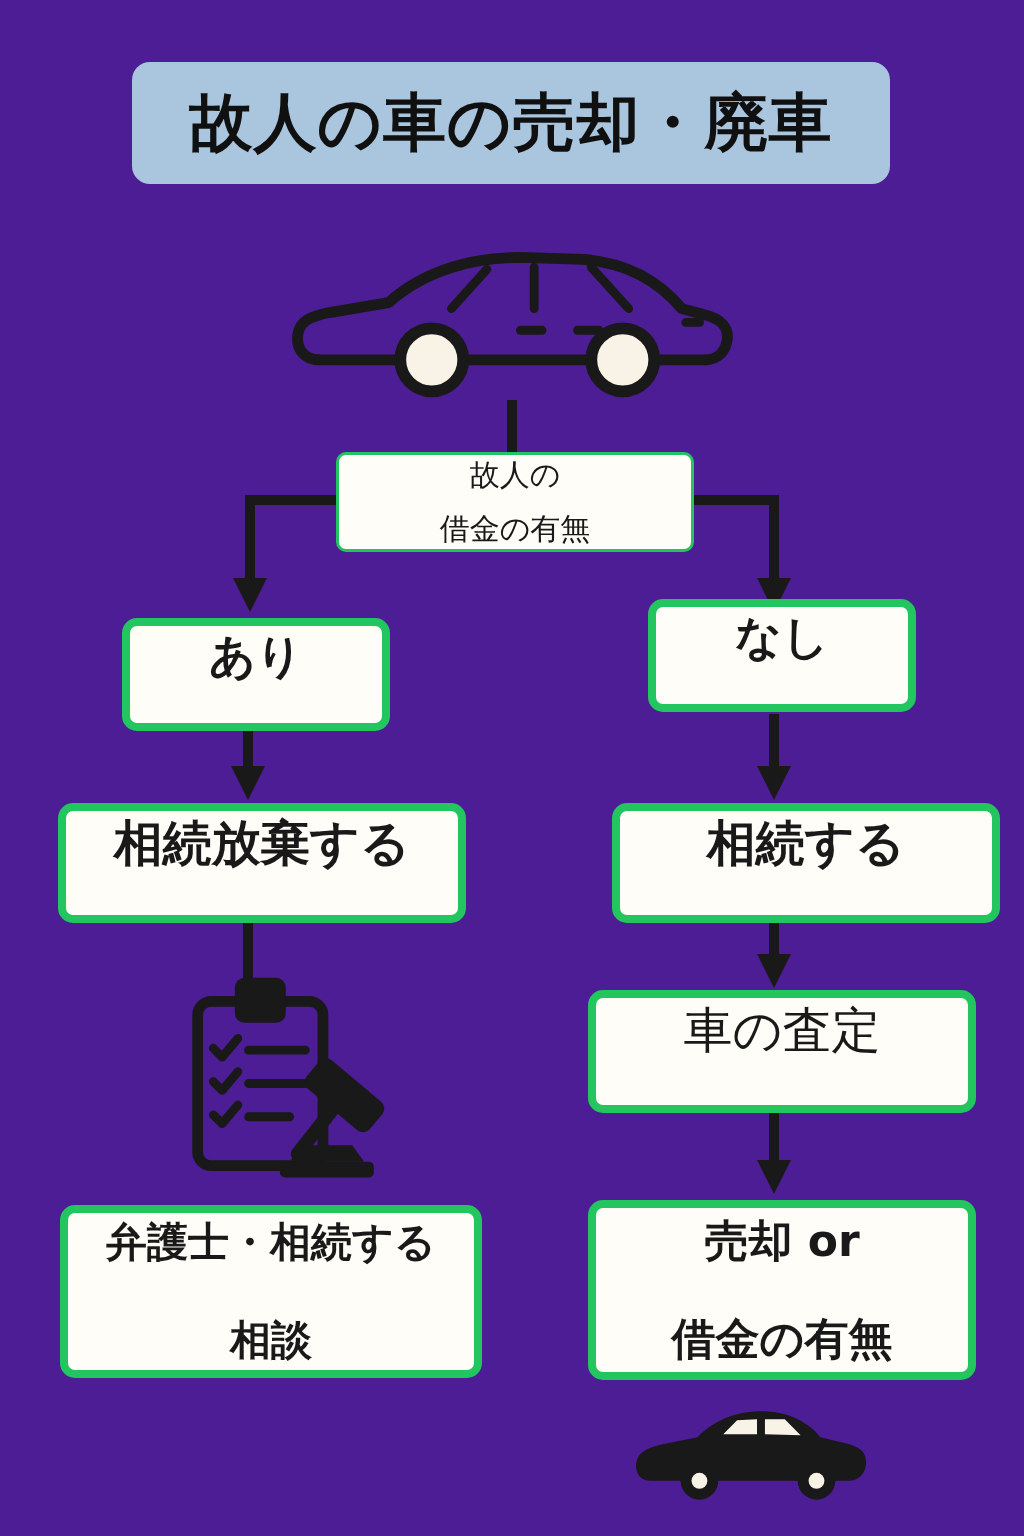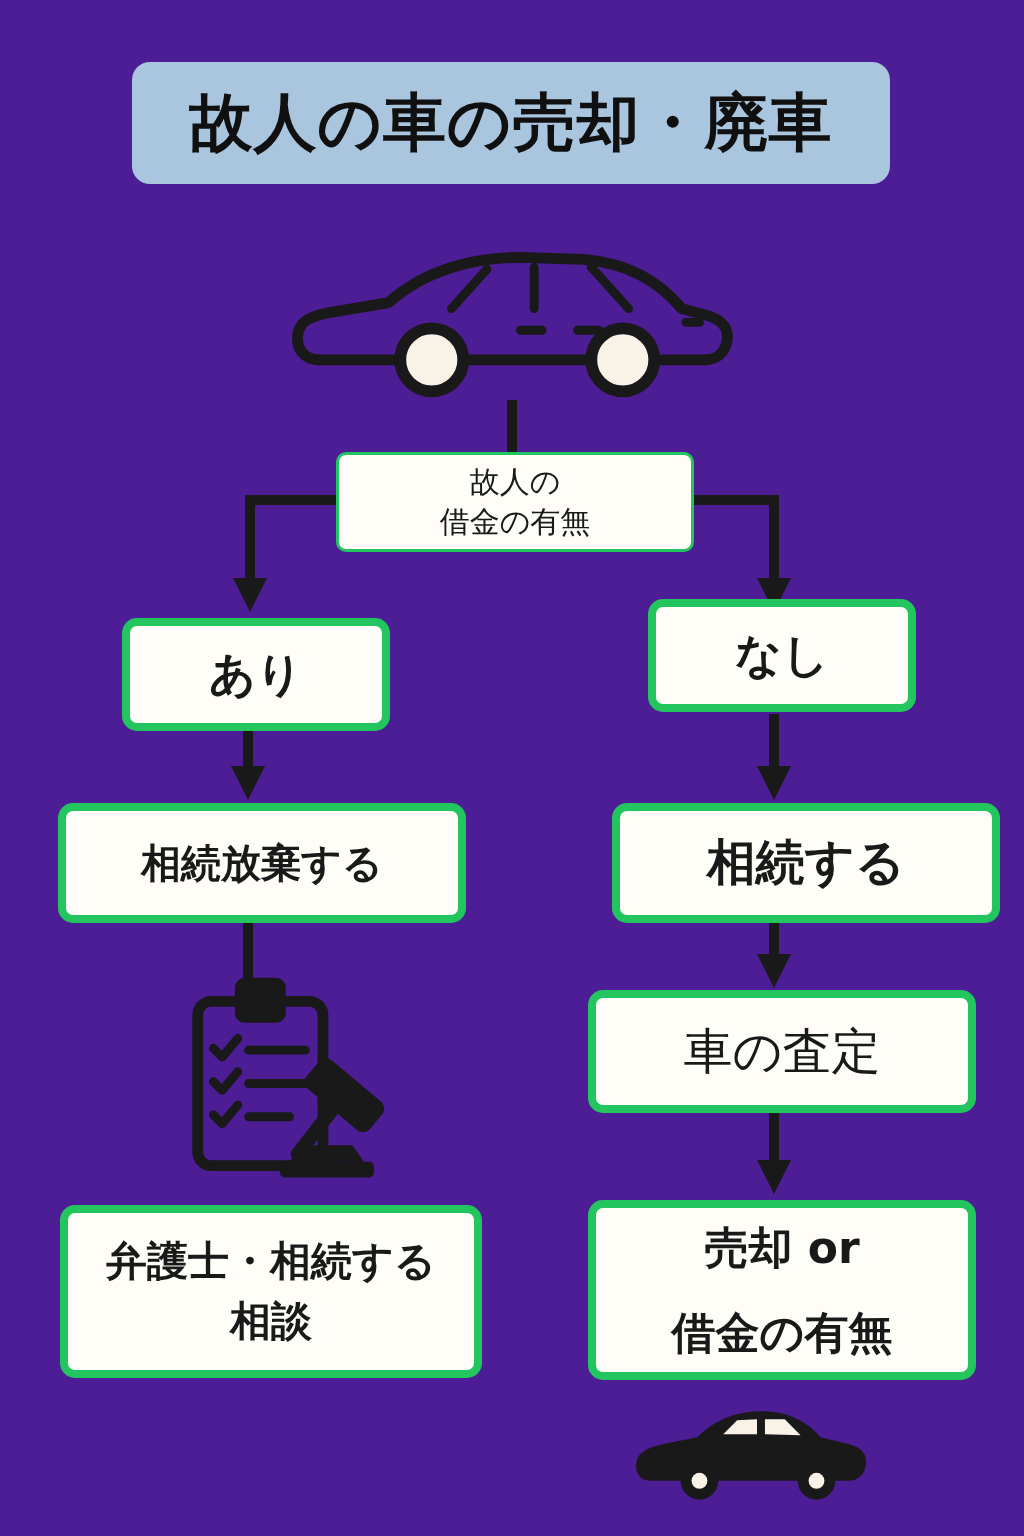--- a/index.html
+++ b/index.html
@@ -39,32 +39,32 @@
   }
   .icon-wrap { position: absolute; }
   .box {
     position: absolute;
     background: #fffdf8;
     border: 8px solid #22c55e;
     border-radius: 15px;
     display: flex;
     flex-direction: column;
     align-items: center;
-    justify-content: center;
+    justify-content: space-between;
     text-align: center;
     color: #191919;
   }
   .box-decision {
     left: 336px; top: 452px; width: 352px; height: 94px;
     border-width: 3px; border-radius: 10px;
     font-size: 30px; font-weight: 500; line-height: 1.35;
   }
   .box-ari   { left: 122px; top: 618px; width: 252px; height: 97px; font-size: 46px; font-weight: 700; }
   .box-nashi { left: 648px; top: 599px; width: 252px; height: 97px; font-size: 46px; font-weight: 700; }
-  .box-waiver  { left: 58px;  top: 803px; width: 392px; height: 104px; font-size: 40px; font-weight: 600; }
+  .box-waiver  { left: 58px;  top: 803px; width: 392px; height: 104px; font-size: 49px; font-weight: 600; }
   .box-inherit { left: 612px; top: 803px; width: 372px; height: 104px; font-size: 49px; font-weight: 600; }
   .box-satei   { left: 588px; top: 990px; width: 372px; height: 107px; font-size: 49px; font-weight: 400; }
   .box-consult { left: 60px;  top: 1205px; width: 406px; height: 157px; font-size: 41px; font-weight: 600; line-height: 1.45; }
   .box-sell    { left: 588px; top: 1200px; width: 372px; height: 164px; font-size: 44px; font-weight: 700; line-height: 1.5; gap: 19px; }
   .car-top   { left: 285px; top: 220px; width: 455px; height: 192px; }
   .clipboard { left: 180px; top: 968px; width: 235px; height: 230px; }
   .car-bottom{ left: 630px; top: 1388px; width: 248px; height: 132px; }
   svg .line { stroke: #191919; stroke-width: 10; fill: none; }
   svg .head { fill: #191919; stroke: none; }
 </style>

